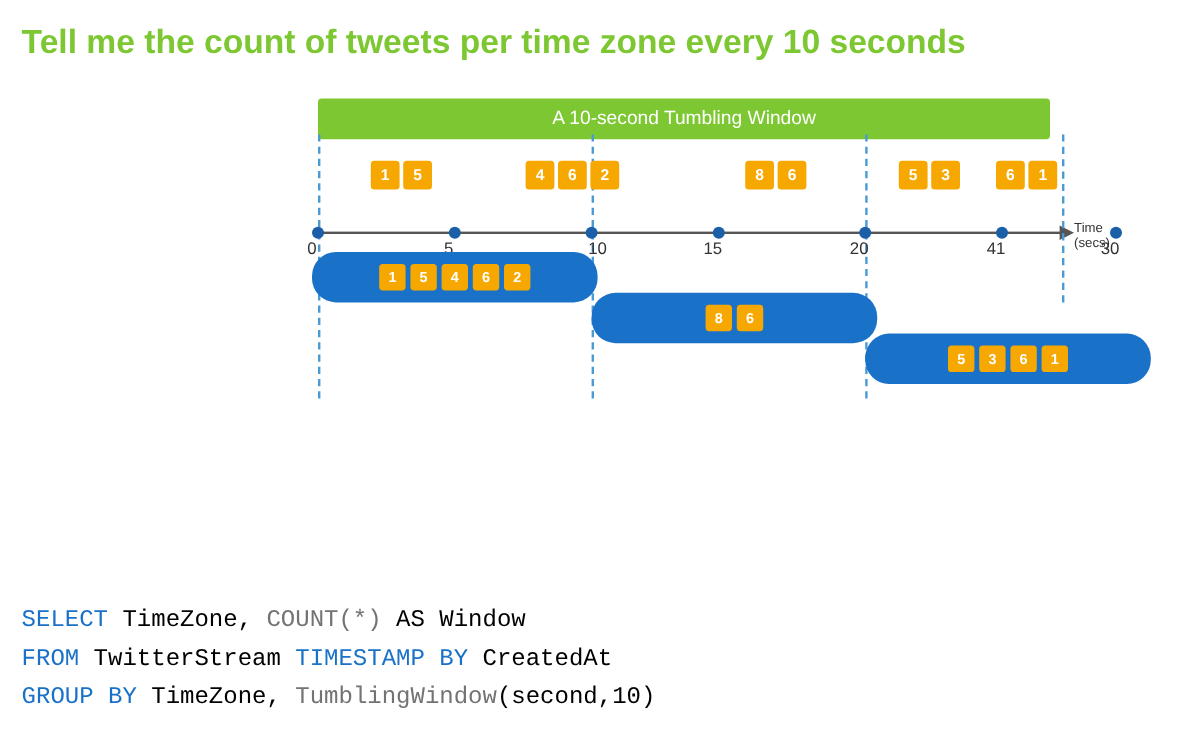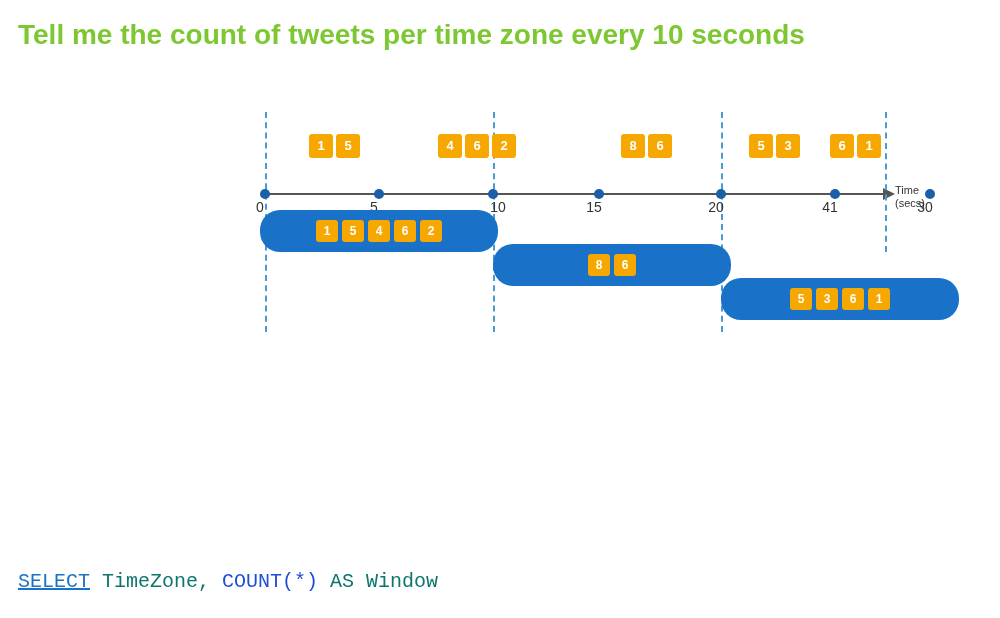--- a/index.html
+++ b/index.html
@@ -154,31 +154,32 @@
     
     .sql-area {
       position: absolute;
       bottom: 20px;
       left: 18px;
       font-family: 'Courier New', monospace;
       font-size: 20px;
       line-height: 1.6;
     }
 
-    .kw-blue { color: #1a72c8; text-decoration: underline; }
-    .kw-purple { color: #1d4ed8; }
-    .kw-gray { color: #0f766e; font-family: Liberation Mono, monospace; }
+    .kw-blue { color: #1a72c8; }
+    .kw-purple { color: #737373; }
+    .kw-gray { color: #000000; font-family: Liberation Mono, monospace; }
   </style>
 </head>
 <body>
 
 <div class="title">Tell me the count of tweets per time zone every 10 seconds</div>
 
 <div class="diagram-area">
 
+  <div class="tumbling-label">A 10-second Tumbling Window</div>
 
   <div class="timeline">
     <div class="timeline-line"></div>
     <div class="timeline-arrow"></div>
     <div class="timeline-label">Time<br>(secs)</div>
 
     <div class="dashed-line" style="left: 0px;"></div>
     <div class="dashed-line" style="left: 228px;"></div>
     <div class="dashed-line" style="left: 456px;"></div>
     <div class="dashed-line" style="left: 620px; height: 140px;"></div>
@@ -239,13 +240,19 @@
       <div class="tweet-box-in">1</div>
     </div>
 
   </div>
 </div>
 
 <div class="sql-area">
   <div>
     <span class="kw-blue">SELECT</span><span class="kw-gray"> TimeZone, </span><span class="kw-purple">COUNT(*)</span><span class="kw-gray"> AS Window</span>
   </div>
+  <div>
+    <span class="kw-blue">FROM</span><span class="kw-gray"> TwitterStream </span><span class="kw-blue">TIMESTAMP</span><span class="kw-blue"> BY</span><span class="kw-gray"> CreatedAt</span>
+  </div>
+  <div>
+    <span class="kw-blue">GROUP</span><span class="kw-blue"> BY</span><span class="kw-gray"> TimeZone, </span><span class="kw-purple">TumblingWindow</span><span class="kw-gray">(second,10)</span>
+  </div>
 </div>
 
 </body></html>

